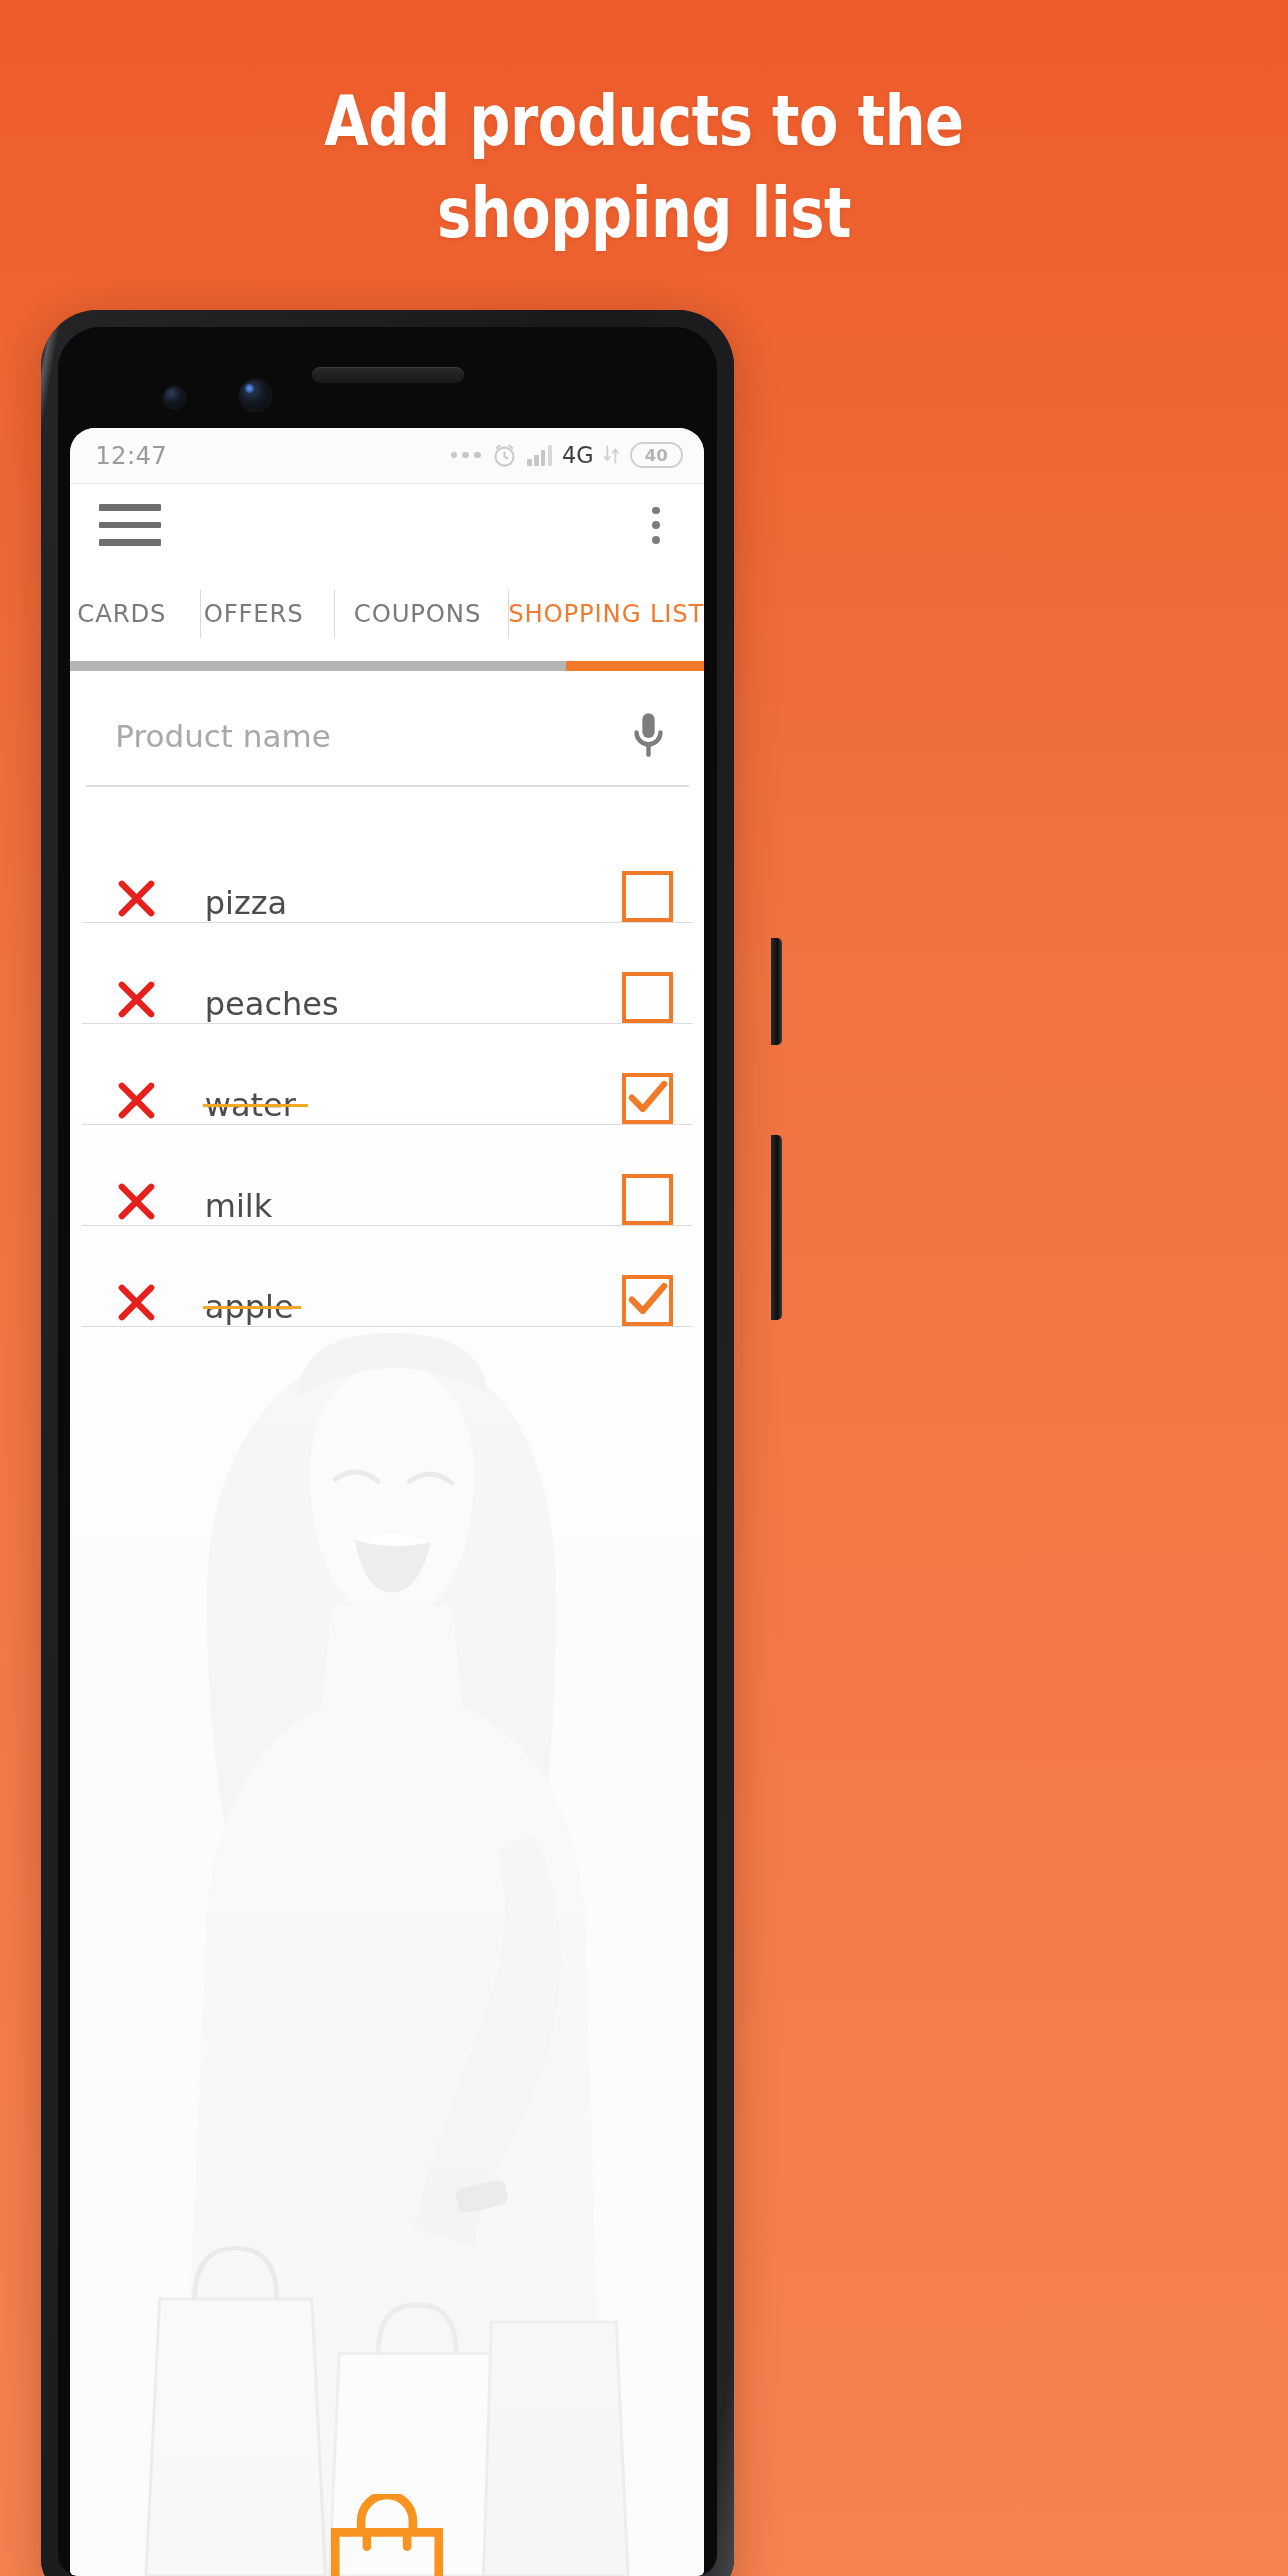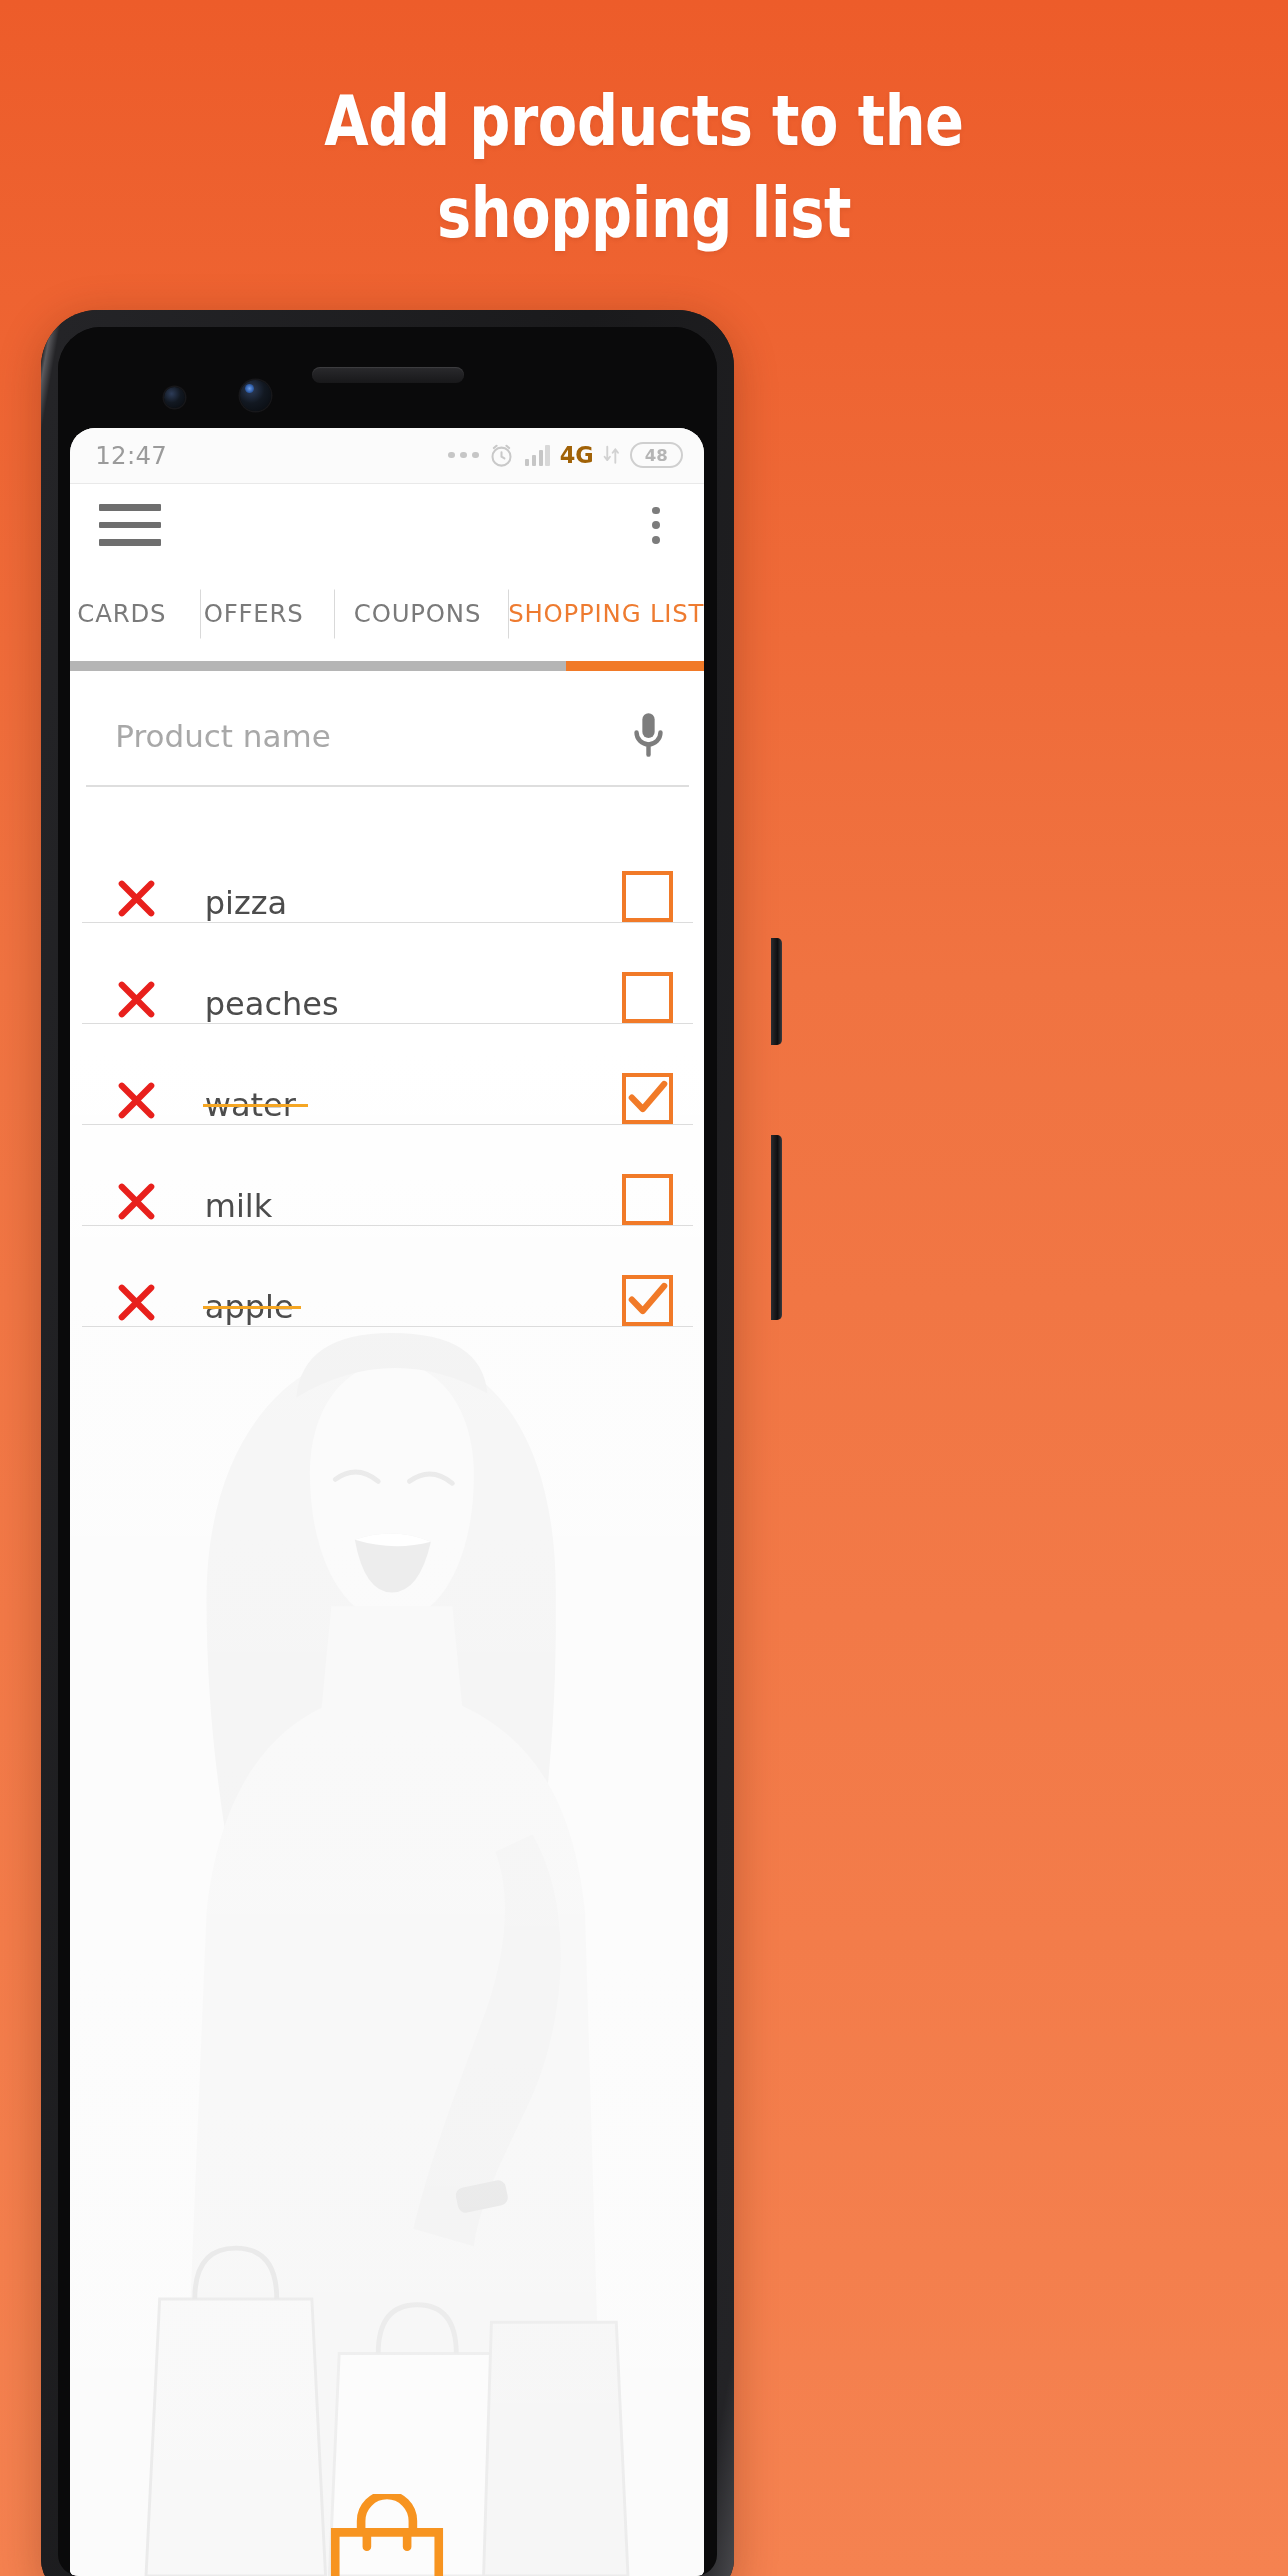--- a/index.html
+++ b/index.html
@@ -148,21 +148,21 @@
     letter-spacing: 0.3px;
   }
   .sb-right { display: flex; align-items: center; gap: 9.8px; }
   .dots3 { display: flex; gap: 4.9px; align-items: center; }
   .dots3 i { width: 6.8px; height: 6.8px; border-radius: 50%; background: #c6c6c6; display: block; }
   .sb-icon { display: flex; align-items: center; }
   .sig { display: flex; align-items: flex-end; gap: 2.4px; height: 21.5px; }
   .sig i { width: 4.4px; background: #c6c6c6; display: block; border-radius: 1px; }
   .sig i:nth-child(1){height:6.8px;} .sig i:nth-child(2){height:10.7px;}
   .sig i:nth-child(3){height:15.6px;} .sig i:nth-child(4){height:20.5px;background:#d8d8d8;}
-  .gtxt { font-size: 22.4px; color: #a16207; font-weight: bold; font-family:"DejaVu Sans",sans-serif; }
+  .gtxt { font-size: 22.4px; color: #404040; font-weight: normal; font-family:"DejaVu Sans",sans-serif; }
   .batt {
     width: 53px; height: 26px; border: 2.4px solid #cfcfcf; border-radius: 13.7px;
     display: flex; align-items: center; justify-content: center;
     font-size: 16.6px; color: #b5b5b5; font-weight: bold; position: relative;
     font-family:"DejaVu Sans",sans-serif;
   }
 
   
   .appbar {
     position: relative;
@@ -374,21 +374,21 @@
               <i></i>
             </span>
           <span class="gtxt">4G</span>
           <span class="sb-icon">
             <svg width="16.6" height="21.5" viewBox="0 0 12 16">
               <path d="M3 2v10M3 12l-2-2.5M3 12l2-2.5" stroke="#d2d2d2" stroke-width="1.4" fill="none" stroke-linecap="round"></path>
               <path d="M9 14V4M9 4L7 6.5M9 4l2 2.5" stroke="#d2d2d2" stroke-width="1.4" fill="none" stroke-linecap="round"></path>
             </svg>
           </span>
           <span class="batt">
-            <span>48</span>
+            <span>40</span>
           </span>
         </div>
       </div>
 
       <div class="appbar">
         <div class="hamburger">
             <i></i>
             <i></i>
             <i></i>
           </div>

